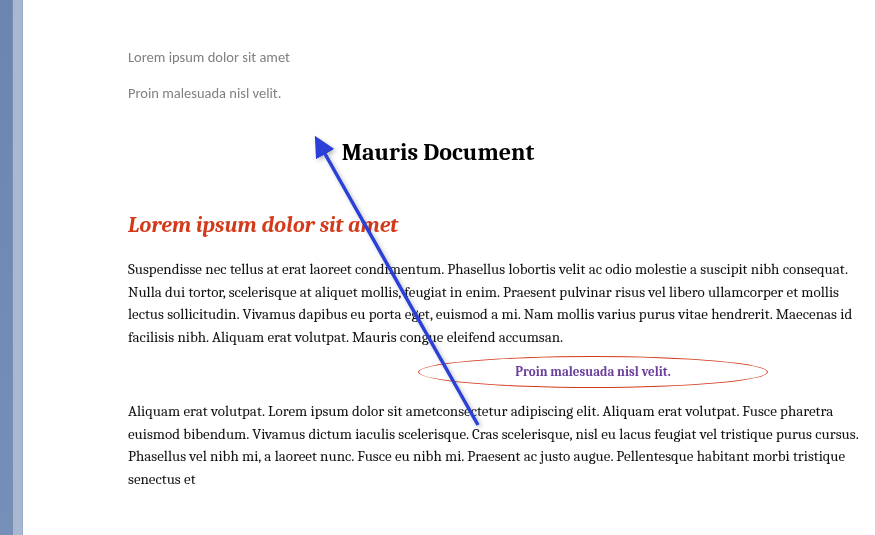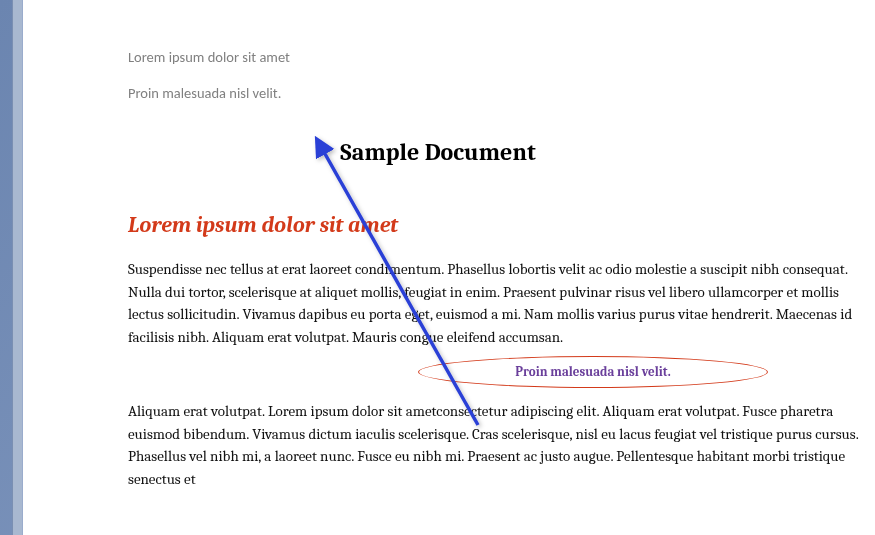--- a/index.html
+++ b/index.html
@@ -97,21 +97,21 @@
 <body>
 
 <div class="wp-frame"></div>
 
 <div class="page">
 
   <div class="header-line1">Lorem ipsum dolor sit amet</div>
 
   <div class="header-line2">Proin malesuada nisl velit.</div>
 
-  <div class="doc-title">Sample Document</div>
+  <div class="doc-title">Mauris Document</div>
 
   <div class="heading1">Lorem ipsum dolor sit amet</div>
 
   <div class="body-para">Suspendisse nec tellus at erat laoreet condimentum. Phasellus lobortis velit ac odio molestie a suscipit nibh consequat. Nulla dui tortor, scelerisque at aliquet mollis, feugiat in enim. Praesent  pulvinar risus vel libero ullamcorper et mollis lectus sollicitudin. Vivamus dapibus eu porta eget, euismod a mi. Nam mollis varius purus vitae hendrerit. Maecenas id facilisis  nibh. Aliquam erat volutpat. Mauris congue eleifend  accumsan.</div>
 
   <div class="callout-wrap">
     <div class="callout-ellipse"></div>
     <div class="callout-text">Proin malesuada nisl velit.</div>
   </div>
 

